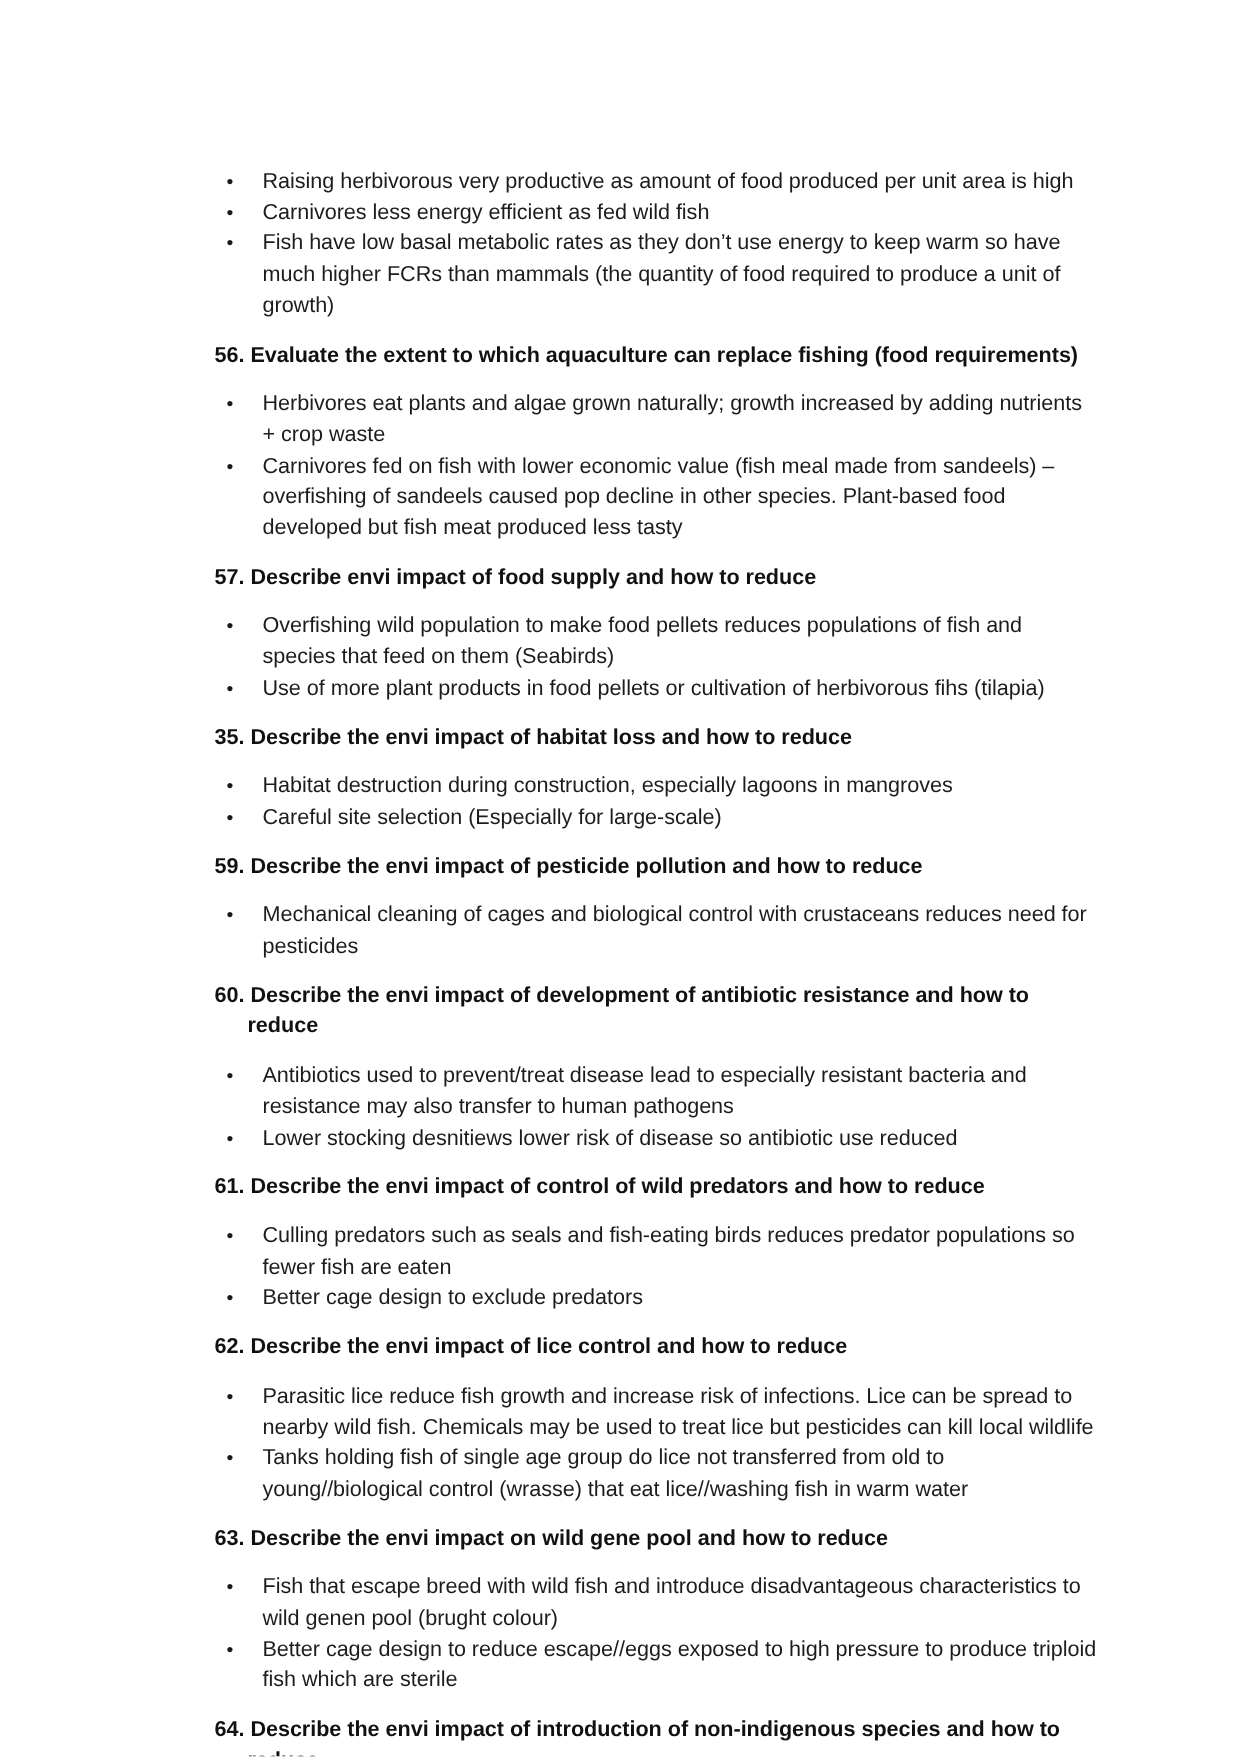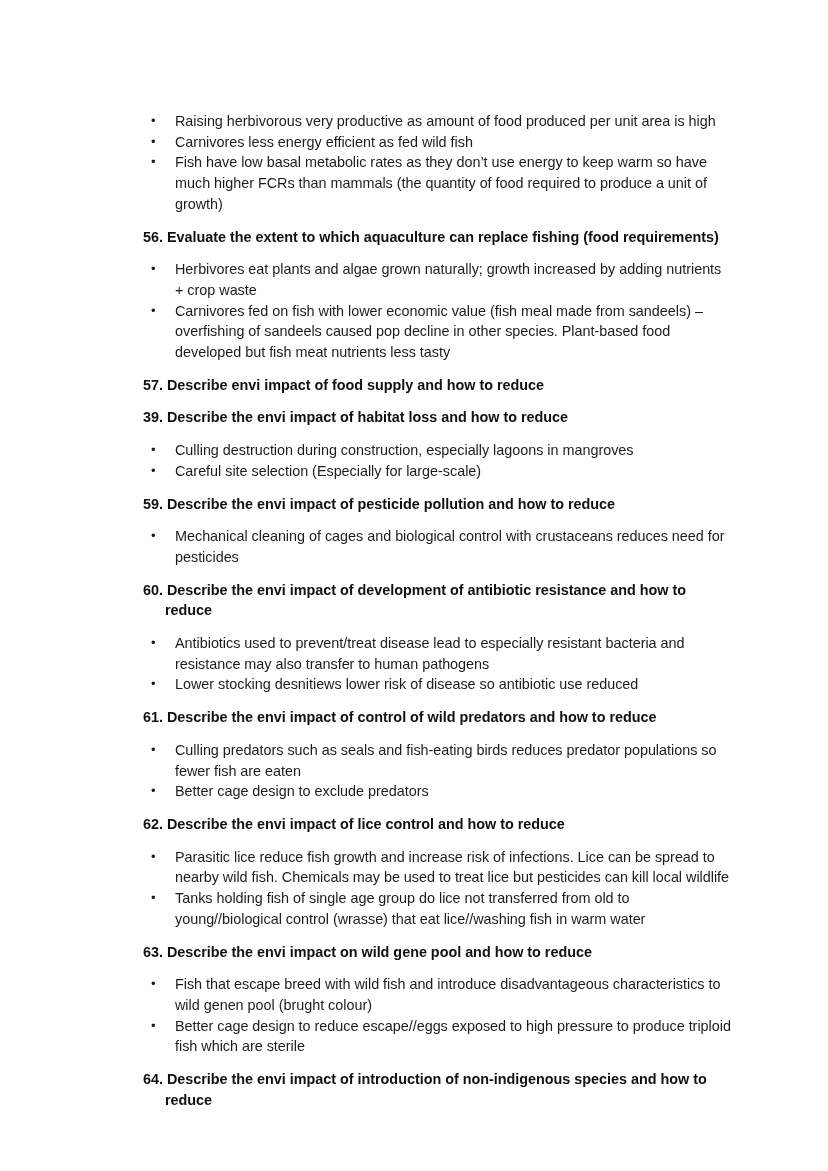--- a/index.html
+++ b/index.html
@@ -69,26 +69,30 @@
 <div id="page">
   <div id="content">
       <ul class="bullets">
         <li>Raising herbivorous very productive as amount of food produced per unit area is high</li>
         <li>Carnivores less energy efficient as fed wild fish</li>
         <li>Fish have low basal metabolic rates as they don’t use energy to keep warm so have much higher FCRs than mammals (the quantity of food required to produce a unit of growth)</li>
       </ul>
       <div class="heading">56. Evaluate the extent to which aquaculture can replace fishing (food requirements)</div>
       <ul class="bullets">
         <li>Herbivores eat plants and algae grown naturally; growth increased by adding nutrients + crop waste</li>
-        <li>Carnivores fed on fish with lower economic value (fish meal made from sandeels) – overfishing of sandeels caused pop decline in other species. Plant-based food developed but fish meat nutrients less tasty</li>
+        <li>Carnivores fed on fish with lower economic value (fish meal made from sandeels) – overfishing of sandeels caused pop decline in other species. Plant-based food developed but fish meat produced less tasty</li>
       </ul>
       <div class="heading">57. Describe envi impact of food supply and how to reduce</div>
-      <div class="heading">39. Describe the envi impact of habitat loss and how to reduce</div>
       <ul class="bullets">
-        <li>Culling destruction during construction, especially lagoons in mangroves</li>
+        <li>Overfishing wild population to make food pellets reduces populations of fish and species that feed on them (Seabirds)</li>
+        <li>Use of more plant products in food pellets or cultivation of herbivorous fihs (tilapia)</li>
+      </ul>
+      <div class="heading">35. Describe the envi impact of habitat loss and how to reduce</div>
+      <ul class="bullets">
+        <li>Habitat destruction during construction, especially lagoons in mangroves</li>
         <li>Careful site selection (Especially for large-scale)</li>
       </ul>
       <div class="heading">59. Describe the envi impact of pesticide pollution and how to reduce</div>
       <ul class="bullets">
         <li>Mechanical cleaning of cages and biological control with crustaceans reduces need for pesticides</li>
       </ul>
       <div class="heading">60. Describe the envi impact of development of antibiotic resistance and how to reduce</div>
       <ul class="bullets">
         <li>Antibiotics used to prevent/treat disease lead to especially resistant bacteria and resistance may also transfer to human pathogens</li>
         <li>Lower stocking desnitiews lower risk of disease so antibiotic use reduced</li>

